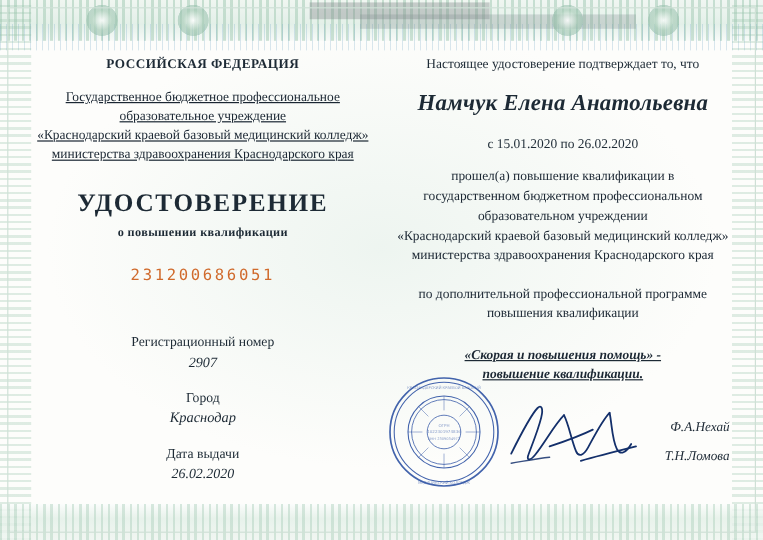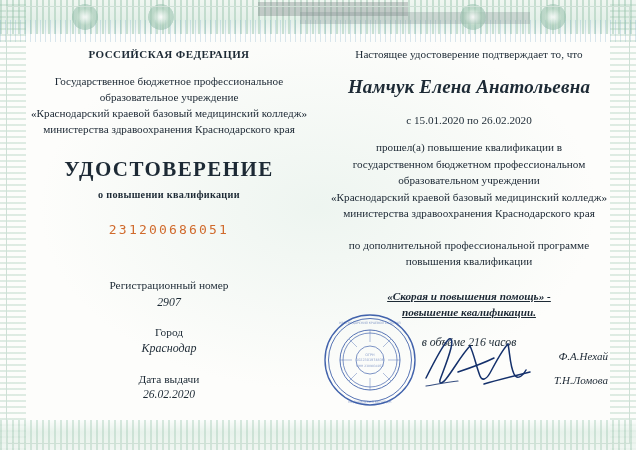--- a/index.html
+++ b/index.html
@@ -175,21 +175,21 @@
     white-space: nowrap;
   }
   .line.wrap { white-space: normal; }
   .rf-title {
     font-size: 11px;
     letter-spacing: 0.4px;
     font-weight: bold;
     margin-top: 6px;
     margin-bottom: 13px;
   }
-  .org-block .line { font-size: 11.2px; line-height: 16px; }
+  .org-block .line { font-size: 11.2px; line-height: 16px; text-decoration: underline; }
   .udost {
     font-size: 21px;
     font-weight: bold;
     letter-spacing: 1.4px;
     margin-top: 20px;
   }
   .udost-sub {
     font-size: 10.2px;
     font-weight: bold;
     letter-spacing: 0.3px;
@@ -354,21 +354,20 @@
       <div class="r-prog">
         <div class="line">по дополнительной профессиональной программе</div>
         <div class="line">повышения квалификации</div>
       </div>
 
       <div class="r-course">
         <div class="line wrap">«Скорая и повышения помощь» -</div>
         <div class="line wrap">повышение квалификации.</div>
       </div>
 
-      <div class="r-hours">в объёме 216 часов</div>
     </div>
   </div>
 
   <svg class="seal" viewBox="0 0 96 96">
     <g fill="none" stroke="#2a4fa2" stroke-width="1.4" opacity="0.88">
       <circle cx="48" cy="48" r="45"></circle>
       <circle cx="48" cy="48" r="41.5" stroke-width="0.9"></circle>
       <circle cx="48" cy="48" r="30" stroke-width="0.9"></circle>
       <circle cx="48" cy="48" r="27" stroke-width="0.7"></circle>
       <circle cx="48" cy="48" r="14" stroke-width="0.7"></circle>

